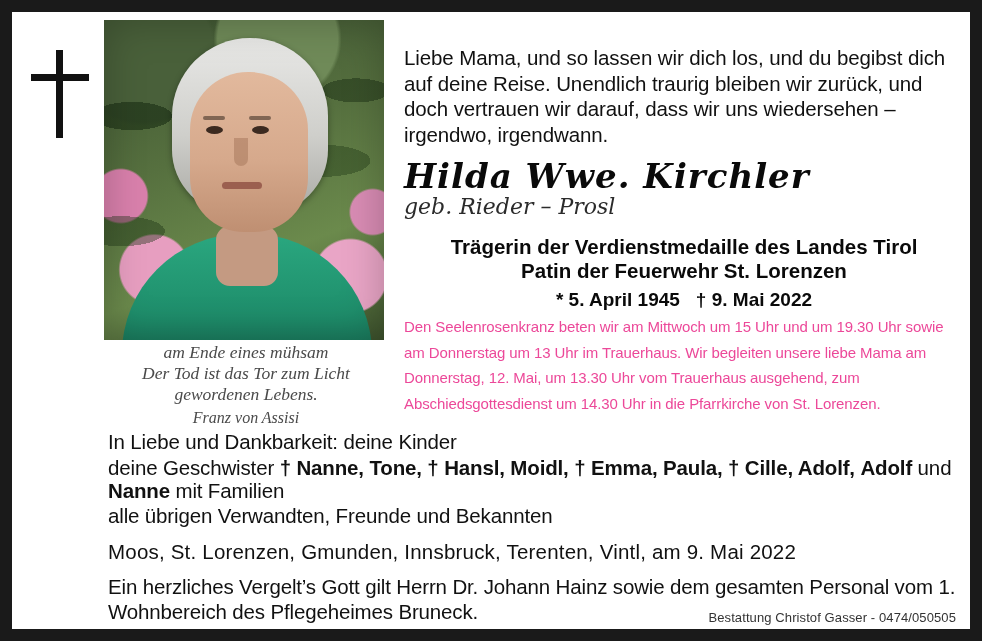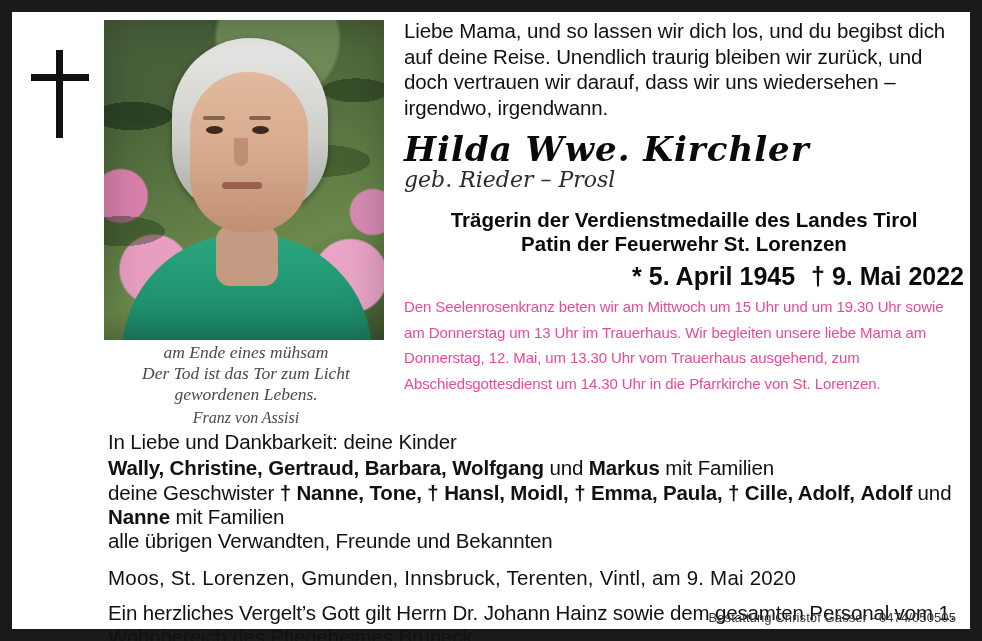--- a/index.html
+++ b/index.html
@@ -188,20 +188,21 @@
     position: absolute;
     left: 392px;
     top: 6px;
     width: 560px;
   }
   .intro {
     font-size: 20.5px;
     line-height: 25.5px;
     color: #111111;
     letter-spacing: -0.1px;
+    margin-top: 27px;
   }
   .name-script {
     margin-top: 9px;
     text-align: left;
     font-family: "DejaVu Serif", serif;
     font-style: italic;
     font-weight: bold;
     font-size: 34px;
     letter-spacing: 1px;
     color: #0a0a0a;
@@ -216,23 +217,23 @@
   }
   .honours {
     text-align: center;
     font-weight: bold;
     font-size: 20.5px;
     line-height: 24px;
     color: #0a0a0a;
     margin-top: 16px;
   }
   .dates {
-    text-align: right;
+    text-align: center;
     font-weight: bold;
-    font-size: 25px;
+    font-size: 19px;
     color: #0a0a0a;
     margin-top: 6px;
   }
   .dates .gap { display: inline-block; width: 16px; }
   .ceremony {
     margin-top: 3px;
     font-size: 15px;
     line-height: 25.5px;
     color: #ec4899;
     letter-spacing: -0.1px;
@@ -323,28 +324,25 @@
         <div>Patin der Feuerwehr St. Lorenzen</div>
       </div>
       <div class="dates">
         <span>* 5. April 1945</span><span class="gap"></span><span>† 9. Mai 2022</span>
       </div>
       <div class="ceremony">Den Seelenrosenkranz beten wir am Mittwoch um 15 Uhr und um 19.30 Uhr sowie am Donnerstag um 13 Uhr im Trauerhaus. Wir begleiten unsere liebe Mama am Donnerstag, 12. Mai, um 13.30 Uhr vom Trauerhaus ausgehend, zum Abschiedsgottesdienst um 14.30 Uhr in die Pfarrkirche von St. Lorenzen.</div>
     </div>
 
     <div class="bottom">
       <div class="line">In Liebe und Dankbarkeit: deine Kinder</div>
-      <div class="line family">
-        <span class="b">Wally, Christine, Gertraud, Barbara, Wolfgang</span><span> und </span><span class="b">Markus</span><span> mit Familien</span>
-      </div>
       <div class="line siblings">
         <span>deine Geschwister </span><span class="b">† Nanne, Tone,</span><span class="b"> † Hansl, Moidl,</span><span class="b"> † Emma, Paula,</span><span class="b"> † Cille, Adolf,</span>
         <span class="b">Adolf</span><span> und </span><span class="b">Nanne</span><span> mit Familien</span>
       </div>
       <div class="line rest">alle übrigen Verwandten, Freunde und Bekannten</div>
-      <div class="places">Moos, St. Lorenzen, Gmunden, Innsbruck, Terenten, Vintl, am 9. Mai 2020</div>
+      <div class="places">Moos, St. Lorenzen, Gmunden, Innsbruck, Terenten, Vintl, am 9. Mai 2022</div>
       <div class="thanks">Ein herzliches Vergelt’s Gott gilt Herrn Dr. Johann Hainz sowie dem gesamten Personal vom 1. Wohnbereich des Pflegeheimes Bruneck.</div>
     </div>
 
     <div class="agency">Bestattung Christof Gasser - 0474/050505</div>
 
   </div>
 </div>
 
 </body></html>

